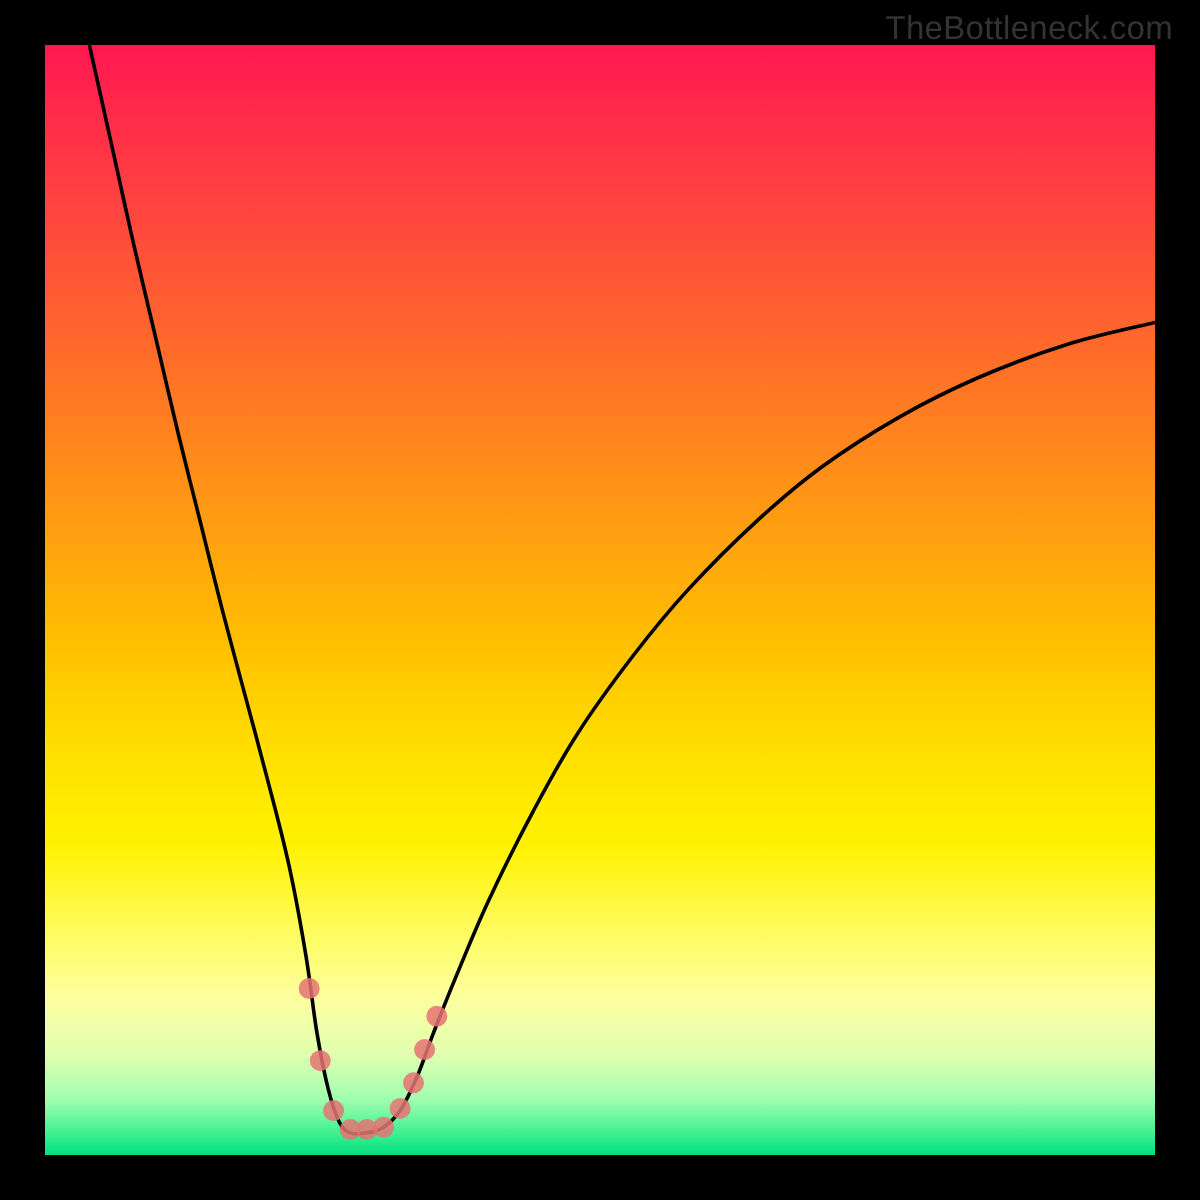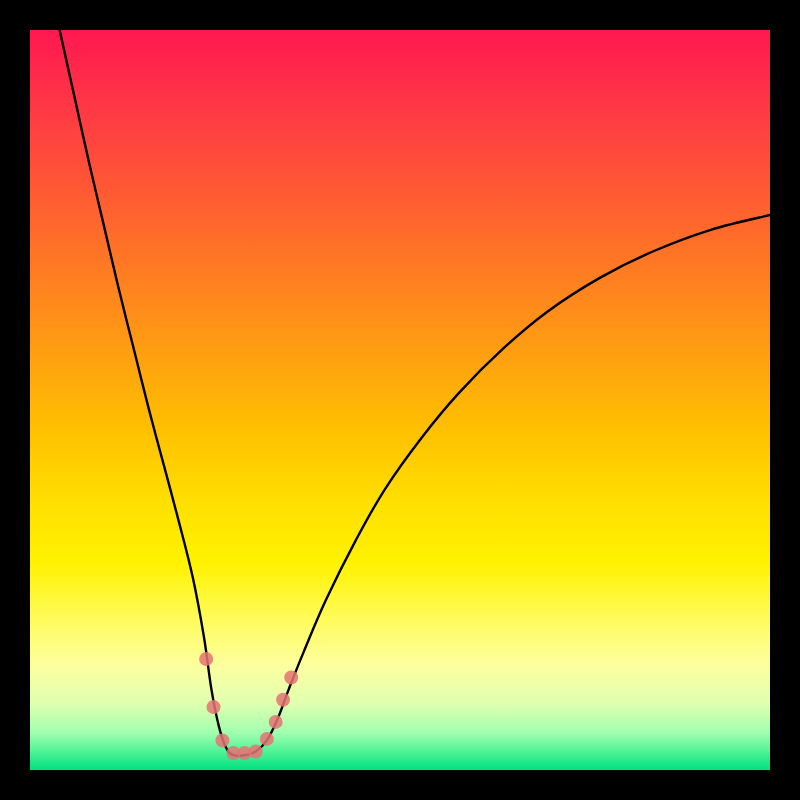--- a/index.html
+++ b/index.html
@@ -57,20 +57,21 @@
   }
   .dot {
     fill: #e57373;
     fill-opacity: 0.85;
   }
 </style>
 </head>
 <body>
 <div class="frame">
 
+  <div class="watermark">TheBottleneck.com</div>
 
   <div class="plot-area">
     <div class="gradient-bg"></div>
     <svg class="curve" viewBox="0 0 740 740" preserveAspectRatio="none">
       <g id="curve-group">
           <path d="M 29.60 0.00 C 32.26 11.99, 39.07 42.62, 44.40 66.60 C 49.73 90.58, 53.87 109.89, 59.20 133.20 C 64.53 156.51, 68.67 173.46, 74.00 196.10 C 79.33 218.74, 83.47 237.02, 88.80 259.00 C 94.13 280.98, 98.27 296.89, 103.60 318.20 C 108.93 339.51, 113.07 356.75, 118.40 377.40 C 123.73 398.05, 127.87 412.92, 133.20 432.90 C 138.53 452.88, 142.67 467.75, 148.00 488.40 C 153.33 509.05, 158.14 526.29, 162.80 547.60 C 167.46 568.91, 170.57 586.82, 173.90 606.80 C 177.23 626.78, 178.64 642.62, 181.30 658.60 C 183.96 674.58, 186.04 684.94, 188.70 695.60 C 191.36 706.26, 193.44 712.47, 196.10 717.80 C 198.76 723.13, 200.17 723.87, 203.50 725.20 C 206.83 726.53, 210.60 725.87, 214.60 725.20 C 218.60 724.53, 221.70 724.16, 225.70 721.50 C 229.70 718.84, 232.80 716.39, 236.80 710.40 C 240.80 704.41, 243.90 697.52, 247.90 688.20 C 251.90 678.88, 254.34 670.59, 259.00 658.60 C 263.66 646.61, 267.14 637.58, 273.80 621.60 C 280.46 605.62, 286.68 589.78, 296.00 569.80 C 305.32 549.82, 314.94 530.58, 325.60 510.60 C 336.26 490.62, 343.21 477.45, 355.20 458.80 C 367.19 440.15, 378.88 424.32, 392.20 407.00 C 405.52 389.68, 414.55 378.58, 429.20 362.60 C 443.85 346.62, 457.62 332.85, 473.60 318.20 C 489.58 303.55, 500.68 293.85, 518.00 281.20 C 535.32 268.55, 551.15 258.56, 569.80 247.90 C 588.45 237.24, 601.62 230.66, 621.60 222.00 C 641.58 213.34, 659.49 206.46, 680.80 199.80 C 702.11 193.14, 729.34 187.66, 740.00 185.00" fill="none" stroke="#000000" stroke-width="2.4"></path>
         </g>
       <g id="dots-group">
           <circle cx="176.12" cy="629.00" r="7" class="dot"></circle>
           <circle cx="183.52" cy="677.10" r="7" class="dot"></circle>

